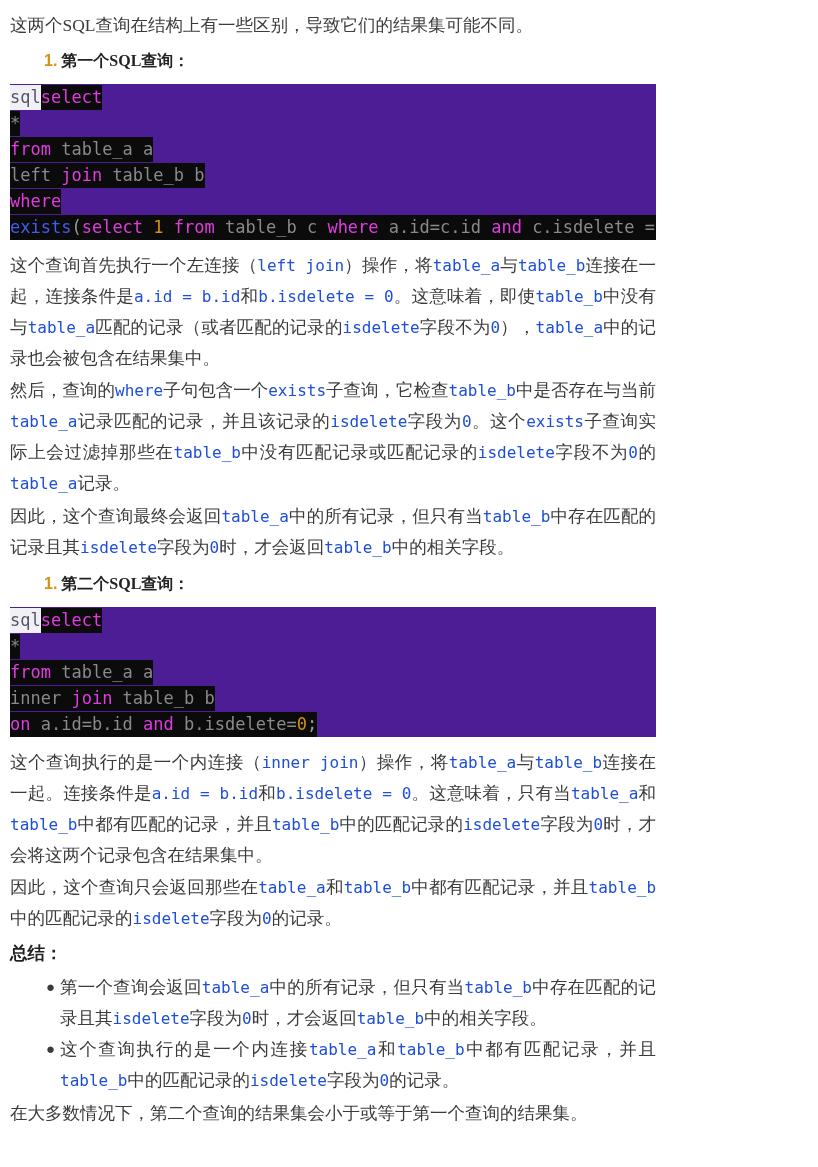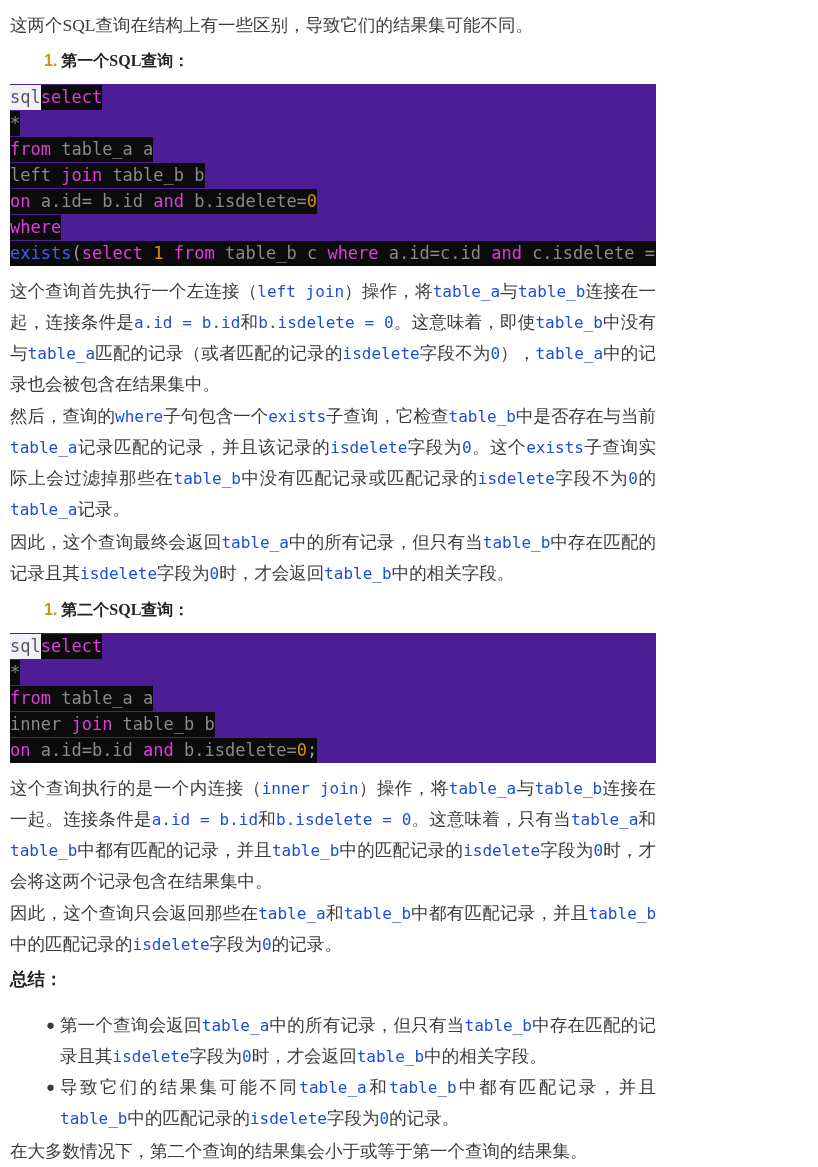--- a/index.html
+++ b/index.html
@@ -100,42 +100,41 @@
     top: 0;
     font-size: 15px;
     line-height: 30px;
     color: #3b3b3b;
   }
   .summary-label {
     font-weight: bold;
     font-size: 17.5px;
     line-height: 30px;
     color: #222222;
-    margin: 4px 0 16px 0;
+    margin: 4px 0 4px 0;
   }
 </style>
 </head>
 <body>
 
 <div class="page">
 
   <p class="para">
     <span>这两个SQL查询在结构上有一些区别，导致它们的结果集可能不同。</span>
   </p>
 
   <div class="ol-heading">
     <span class="num">1.</span><span>第一个SQL查询：</span>
   </div>
 
   <div class="codeblock">
       <div class="cline"><span class="lang-tag">sql</span><span class="seg"><span class="kw">select</span></span></div>
       <div class="cline"><span class="seg"><span class="star">*</span></span></div>
       <div class="cline"><span class="seg"><span class="kw">from</span><span class="id"> table_a a</span></span></div>
       <div class="cline"><span class="seg"><span class="id">left </span><span class="kw">join</span><span class="id"> table_b b</span></span></div>
-      <div class="cline"><span class="seg"><span class="kw">on</span><span class="id"> a.id= b.id </span><span class="kw">and</span><span class="id"> b.isdelete=</span><span class="num">0</span></span></div>
       <div class="cline"><span class="seg"><span class="kw">where</span></span></div>
       <div class="cline"><span class="seg"><span class="fn">exists</span><span class="punc">(</span><span class="kw">select</span><span class="id"> </span><span class="num">1</span><span class="id"> </span><span class="kw">from</span><span class="id"> table_b c </span><span class="kw">where</span><span class="id"> a.id=c.id </span><span class="kw">and</span><span class="id"> c.isdelete =</span><span class="num">0</span><span class="punc">);</span></span></div>
     </div>
 
   <p class="para"><span>这个查询首先执行一个左连接（</span><span class="mono">left join</span><span>）操作，将</span><span class="mono">table_a</span><span>与</span><span class="mono">table_b</span><span>连接在一起，连接条件是</span><span class="mono">a.id = b.id</span><span>和</span><span class="mono">b.isdelete = 0</span><span>。这意味着，即使</span><span class="mono">table_b</span><span>中没有与</span><span class="mono">table_a</span><span>匹配的记录（或者匹配的记录的</span><span class="mono">isdelete</span><span>字段不为</span><span class="mono">0</span><span>），</span><span class="mono">table_a</span><span>中的记录也会被包含在结果集中。</span></p>
 
   <p class="para"><span>然后，查询的</span><span class="mono">where</span><span>子句包含一个</span><span class="mono">exists</span><span>子查询，它检查</span><span class="mono">table_b</span><span>中是否存在与当前</span><span class="mono">table_a</span><span>记录匹配的记录，并且该记录的</span><span class="mono">isdelete</span><span>字段为</span><span class="mono">0</span><span>。这个</span><span class="mono">exists</span><span>子查询实际上会过滤掉那些在</span><span class="mono">table_b</span><span>中没有匹配记录或匹配记录的</span><span class="mono">isdelete</span><span>字段不为</span><span class="mono">0</span><span>的</span><span class="mono">table_a</span><span>记录。</span></p>
 
   <p class="para"><span>因此，这个查询最终会返回</span><span class="mono">table_a</span><span>中的所有记录，但只有当</span><span class="mono">table_b</span><span>中存在匹配的记录且其</span><span class="mono">isdelete</span><span>字段为</span><span class="mono">0</span><span>时，才会返回</span><span class="mono">table_b</span><span>中的相关字段。</span></p>
 
@@ -152,18 +151,18 @@
     </div>
 
   <p class="para"><span>这个查询执行的是一个内连接（</span><span class="mono">inner join</span><span>）操作，将</span><span class="mono">table_a</span><span>与</span><span class="mono">table_b</span><span>连接在一起。连接条件是</span><span class="mono">a.id = b.id</span><span>和</span><span class="mono">b.isdelete = 0</span><span>。这意味着，只有当</span><span class="mono">table_a</span><span>和</span><span class="mono">table_b</span><span>中都有匹配的记录，并且</span><span class="mono">table_b</span><span>中的匹配记录的</span><span class="mono">isdelete</span><span>字段为</span><span class="mono">0</span><span>时，才会将这两个记录包含在结果集中。</span></p>
 
   <p class="para"><span>因此，这个查询只会返回那些在</span><span class="mono">table_a</span><span>和</span><span class="mono">table_b</span><span>中都有匹配记录，并且</span><span class="mono">table_b</span><span>中的匹配记录的</span><span class="mono">isdelete</span><span>字段为</span><span class="mono">0</span><span>的记录。</span></p>
 
   <div class="summary-label">总结：</div>
 
   <ul class="bullets">
       <li><span class="bullet-dot">●</span><span class="li-text"><span>第一个查询会返回</span><span class="mono">table_a</span><span>中的所有记录，但只有当</span><span class="mono">table_b</span><span>中存在匹配的记录且其</span><span class="mono">isdelete</span><span>字段为</span><span class="mono">0</span><span>时，才会返回</span><span class="mono">table_b</span><span>中的相关字段。</span></span></li>
-      <li><span class="bullet-dot">●</span><span class="li-text"><span>导致它们的结果集可能不同</span><span class="mono">table_a</span><span>和</span><span class="mono">table_b</span><span>中都有匹配记录，并且</span><span class="mono">table_b</span><span>中的匹配记录的</span><span class="mono">isdelete</span><span>字段为</span><span class="mono">0</span><span>的记录。</span></span></li>
+      <li><span class="bullet-dot">●</span><span class="li-text"><span>这个查询执行的是一个内连接</span><span class="mono">table_a</span><span>和</span><span class="mono">table_b</span><span>中都有匹配记录，并且</span><span class="mono">table_b</span><span>中的匹配记录的</span><span class="mono">isdelete</span><span>字段为</span><span class="mono">0</span><span>的记录。</span></span></li>
     </ul>
 
   <p class="para"><span>在大多数情况下，第二个查询的结果集会小于或等于第一个查询的结果集。</span></p>
 
 </div>
 
 </body></html>

